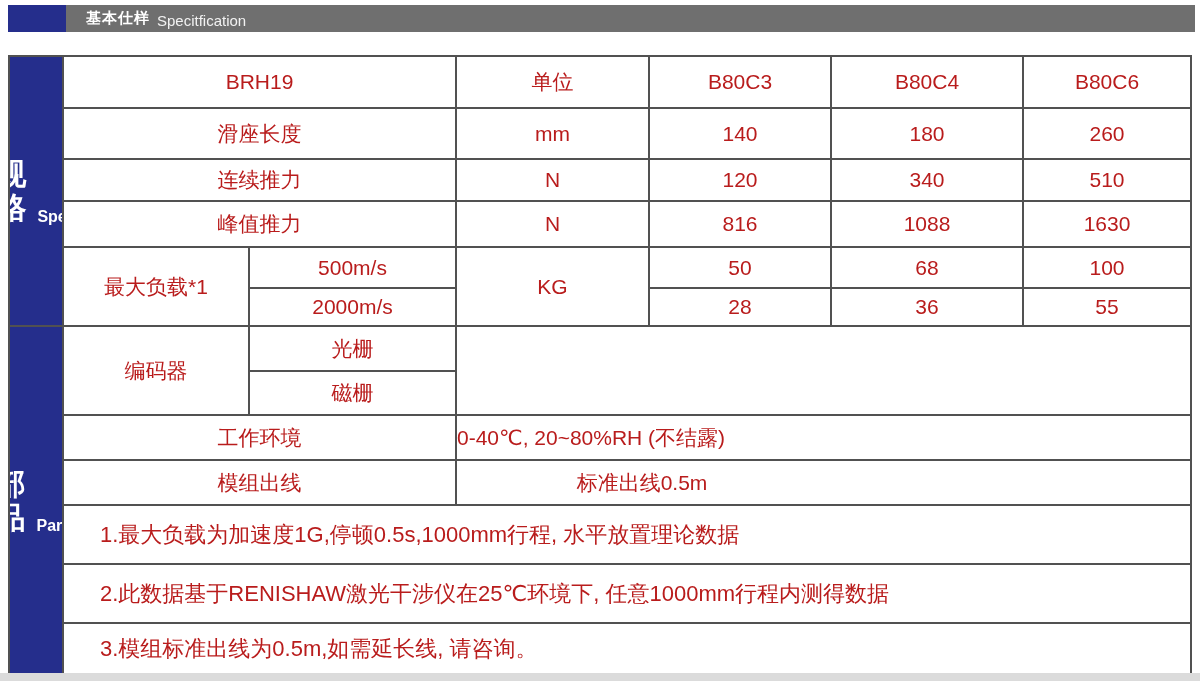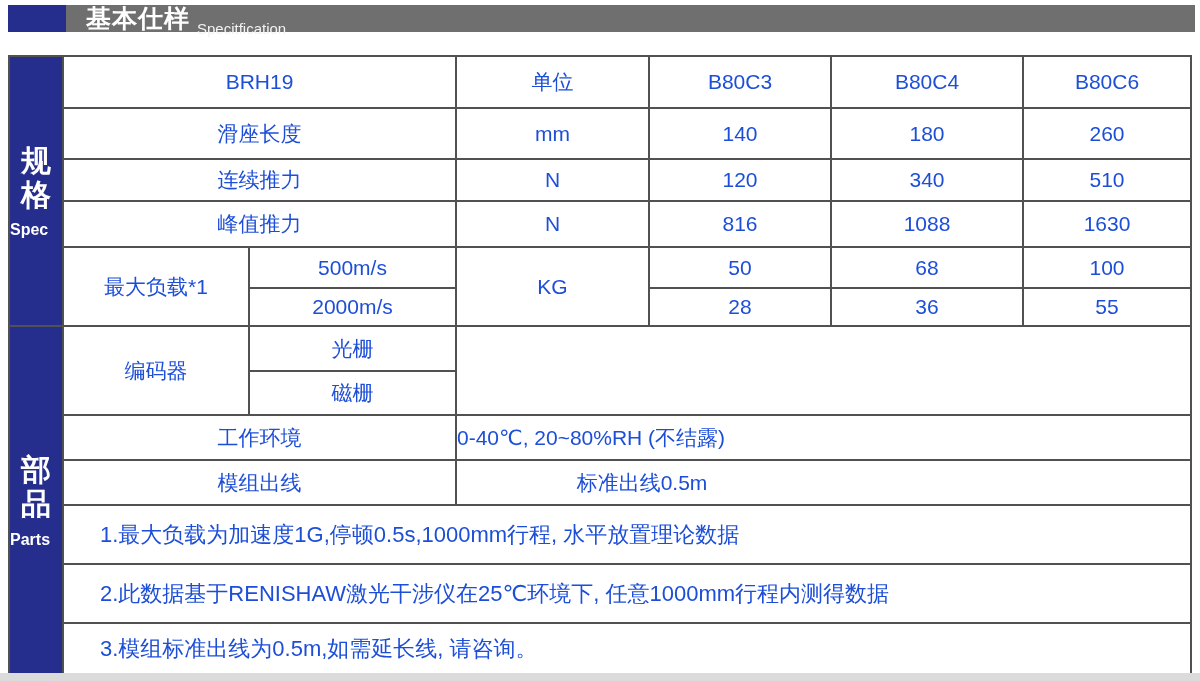--- a/index.html
+++ b/index.html
@@ -19,43 +19,43 @@
   
   .header-bar{
     position:absolute;left:8px;top:5px;width:1187px;height:27px;
     background:var(--bar-gray);
     display:flex;align-items:center;
   }
   .header-accent{
     width:58px;height:27px;background:var(--accent-blue);flex:0 0 auto;
   }
   .header-title-cn{
-    color:#fff;font-size:25px;font-weight:600;margin-left:20px;letter-spacing:1px;
+    color:#fff;font-size:15px;font-weight:600;margin-left:20px;letter-spacing:1px;
   }
   .header-title-en{
-    color:#F2F2F2;font-size:15px;margin-left:7px;position:relative;top:10px;
+    color:#F2F2F2;font-size:15px;margin-left:7px;position:relative;top:2px;
   }
   
   .spec-table{
     position:absolute;left:8px;top:55px;width:1182px;
     border-collapse:collapse;table-layout:fixed;background:#fff;
   }
   .spec-table td{
     border:2px solid var(--border-gray);
     text-align:center;vertical-align:middle;
-    font-size:21px;color:#1d4ed8;padding:0;overflow:hidden;
+    font-size:21px;color:#b91c1c;padding:0;overflow:hidden;
   }
   tr.r1{height:52px}  tr.r2{height:51px}  tr.r3{height:42px}  tr.r4{height:46px}
   tr.r5{height:41px}  tr.r6{height:38px}  tr.r7{height:45px}  tr.r8{height:44px}
   tr.r9{height:45px}  tr.r10{height:45px} tr.r11{height:59px} tr.r12{height:59px}
   tr.r13{height:52px}
   td.side{
     background:var(--accent-blue);color:#fff;
   }
-  .side-wrap{display:flex;flex-direction:column;align-items:flex-start;justify-content:center;gap:11px;}
+  .side-wrap{display:flex;flex-direction:row;align-items:flex-end;justify-content:center;gap:11px;}
   .side-cn{
     display:block;width:1em;margin:0 auto;font-size:30px;font-weight:700;
     line-height:1.12;word-break:break-all;letter-spacing:0;color:#fff;text-align:center;
   }
   .side-en{font-size:16px;font-weight:600;color:#ffffff;line-height:1;}
   td.note{
     text-align:left;padding-left:36px;font-size:22px;
   }
   .env-value{display:block;width:474px;text-align:left;}
   .cable-value{display:block;width:370px;text-align:center;}

